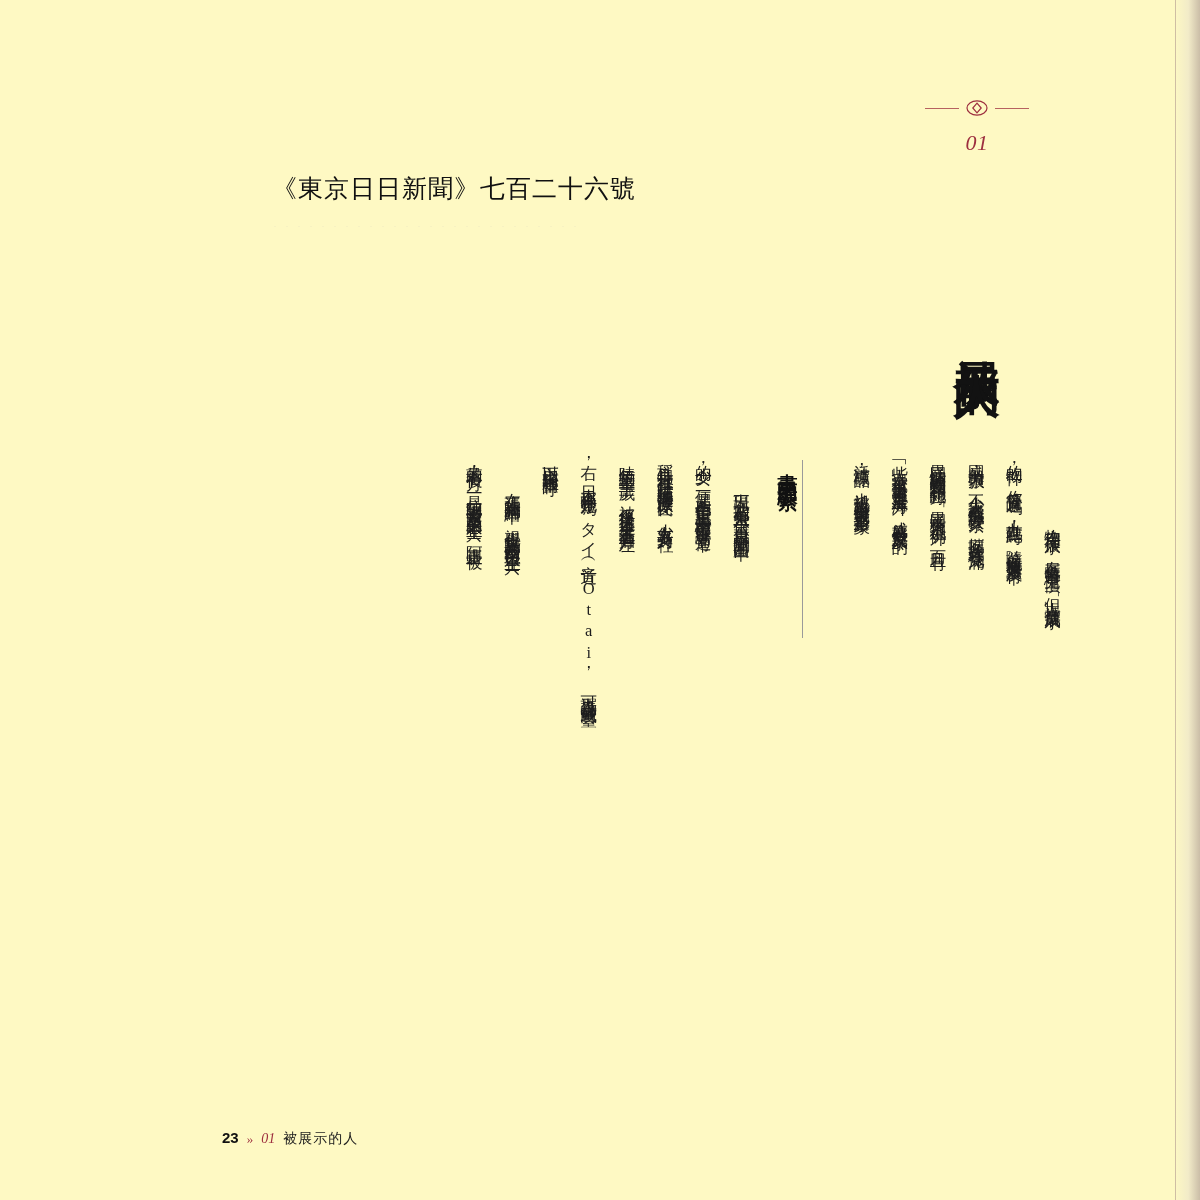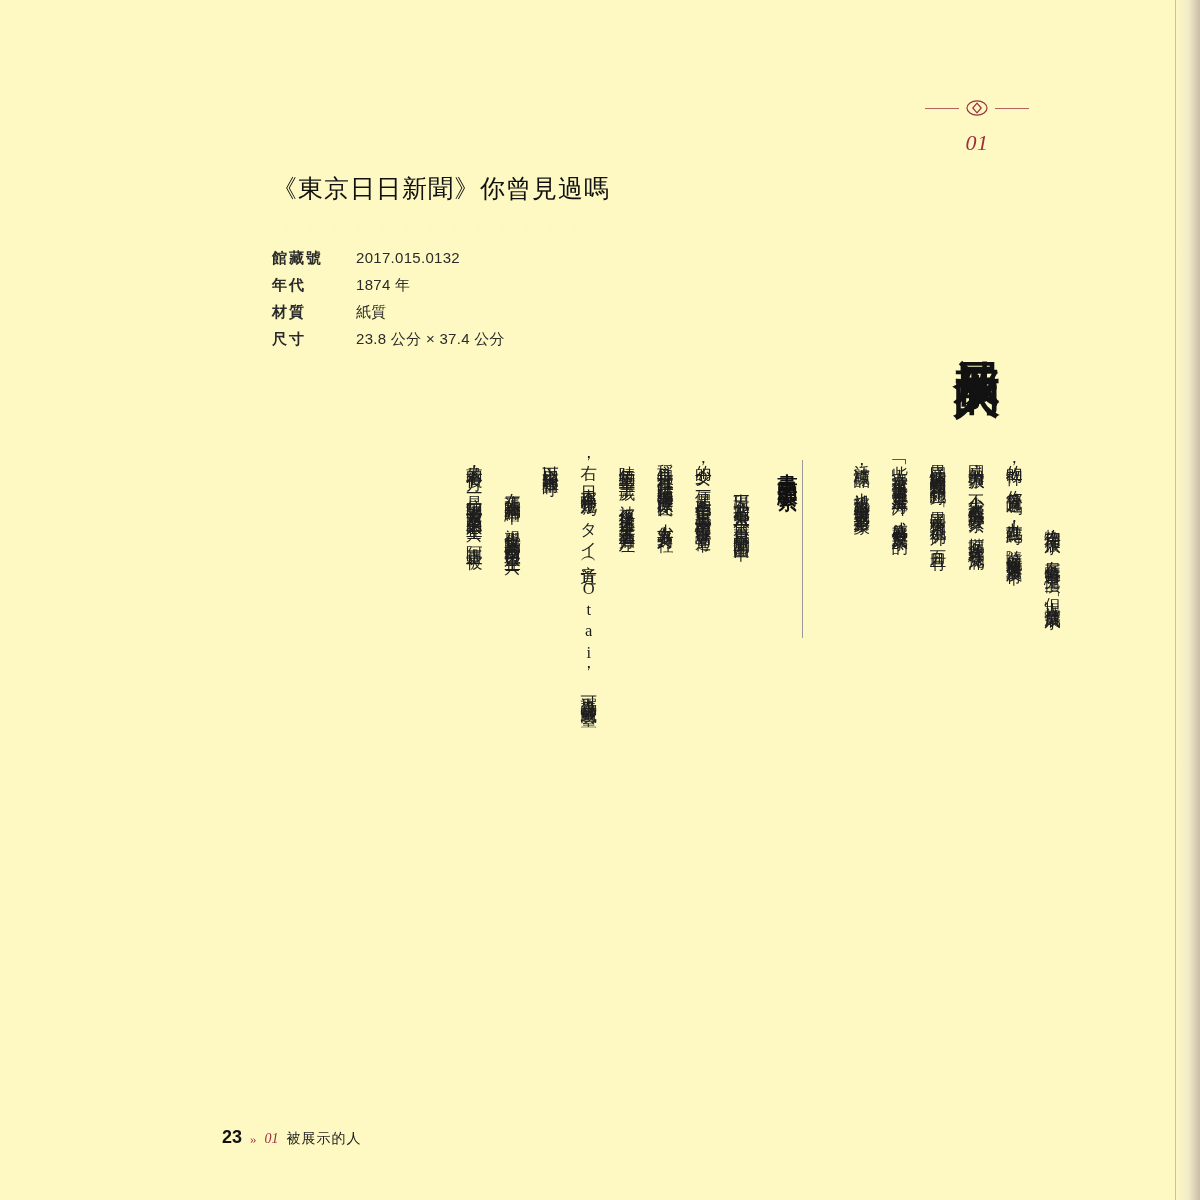--- a/index.html
+++ b/index.html
@@ -204,21 +204,21 @@
     bottom: 52px;
     display: flex;
     align-items: baseline;
     gap: 8px;
     font-size: 14px;
     color: #2b2b2b;
   }
   .footer .pagenum {
     font-family: "Liberation Sans", sans-serif;
     font-weight: 700;
-    font-size: 18px;
+    font-size: 15px;
     color: #111;
   }
   .footer .chev {
     color: #9d2f3f;
     font-size: 13px;
   }
   .footer .fnum {
     color: #9d2f3f;
     font-style: italic;
     font-family: "Liberation Serif", serif;
@@ -246,46 +246,26 @@
       </span>
       <span class="rule"></span>
     </div>
     <div class="chapter-number">01</div>
     <div class="chapter-title-wrap">
       <div class="chapter-title">被展示的人</div>
     </div>
   </div>
 
   <div class="object-card">
-    <div class="object-title">《東京日日新聞》你曾見過嗎</div>
+    <div class="object-title">《東京日日新聞》七百二十六號</div>
     <div class="wavy-rule">
       <svg width="305" height="8" viewBox="0 0 305 8" preserveAspectRatio="none" aria-hidden="true">
         <path d="M0 4 Q 3 0.5 6 4 T 12 4 T 18 4 T 24 4 T 30 4 T 36 4 T 42 4 T 48 4 T 54 4 T 60 4 T 66 4 T 72 4 T 78 4 T 84 4 T 90 4 T 96 4 T 102 4 T 108 4 T 114 4 T 120 4 T 126 4 T 132 4 T 138 4 T 144 4 T 150 4 T 156 4 T 162 4 T 168 4 T 174 4 T 180 4 T 186 4 T 192 4 T 198 4 T 204 4 T 210 4 T 216 4 T 222 4 T 228 4 T 234 4 T 240 4 T 246 4 T 252 4 T 258 4 T 264 4 T 270 4 T 276 4 T 282 4 T 288 4 T 294 4 T 300 4 T 306 4" fill="none" stroke="#bdbdbd" stroke-width="1"></path>
       </svg>
     </div>
-    <table class="meta-table">
-      <tbody>
-        <tr>
-          <td class="meta-key">館藏號</td>
-          <td class="meta-val">2017.015.0132</td>
-        </tr>
-        <tr>
-          <td class="meta-key">年代</td>
-          <td class="meta-val">1874 年</td>
-        </tr>
-        <tr>
-          <td class="meta-key">材質</td>
-          <td class="meta-val">紙質</td>
-        </tr>
-        <tr>
-          <td class="meta-key">尺寸</td>
-          <td class="meta-val">23.8 公分 × 37.4 公分</td>
-        </tr>
-      </tbody>
-    </table>
   </div>
 
   <div class="body-area">
 
     <div class="vcol first">物件用作展示，在展覽中司空見慣，但「人」被當成展示</div>
     <div class="vcol">的物件，你曾見過嗎？十九世紀時，隨著航海技術發展及帝</div>
     <div class="vcol">國勢力擴張，不少人乘機前往海外探索，攜回各式各樣充滿</div>
     <div class="vcol">異國情調的物種及相關紀錄，「異國人種」也不例外。而且有</div>
     <div class="vcol">些「人」還被軍事力量強迫遷居至海外，成為被研究及展示的</div>
     <div class="vcol">活體樣品，也被迫改變身份或重塑新形象。</div>

